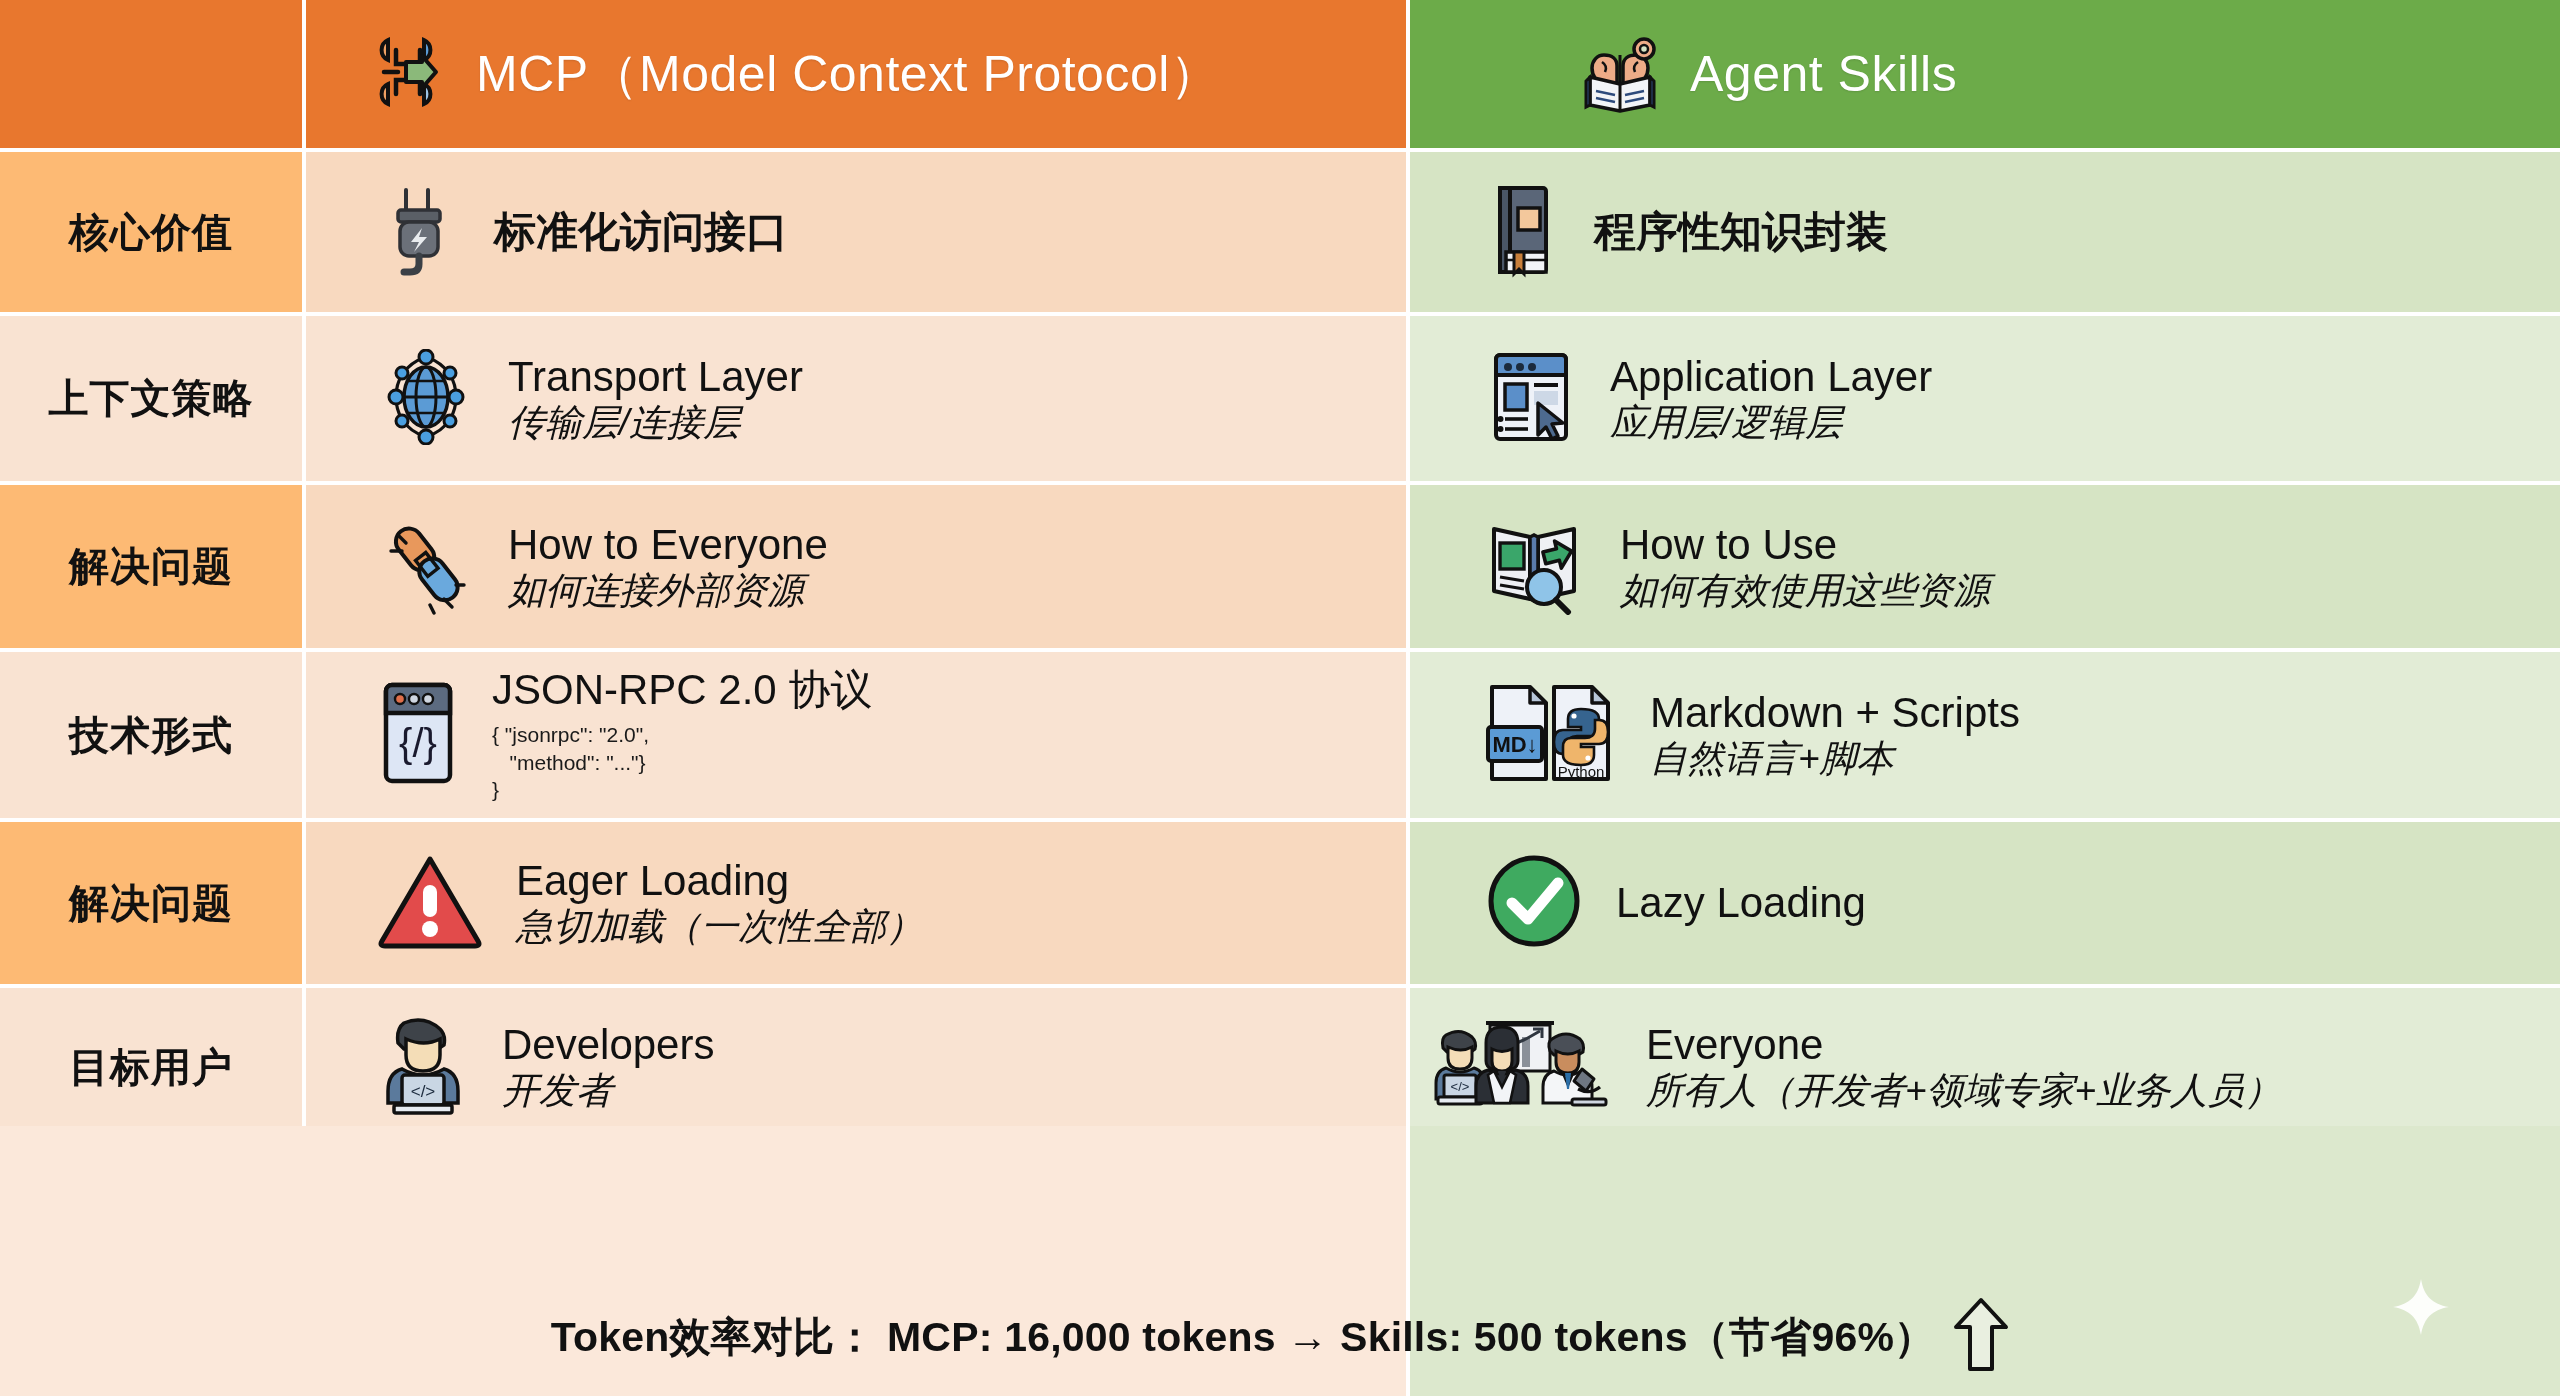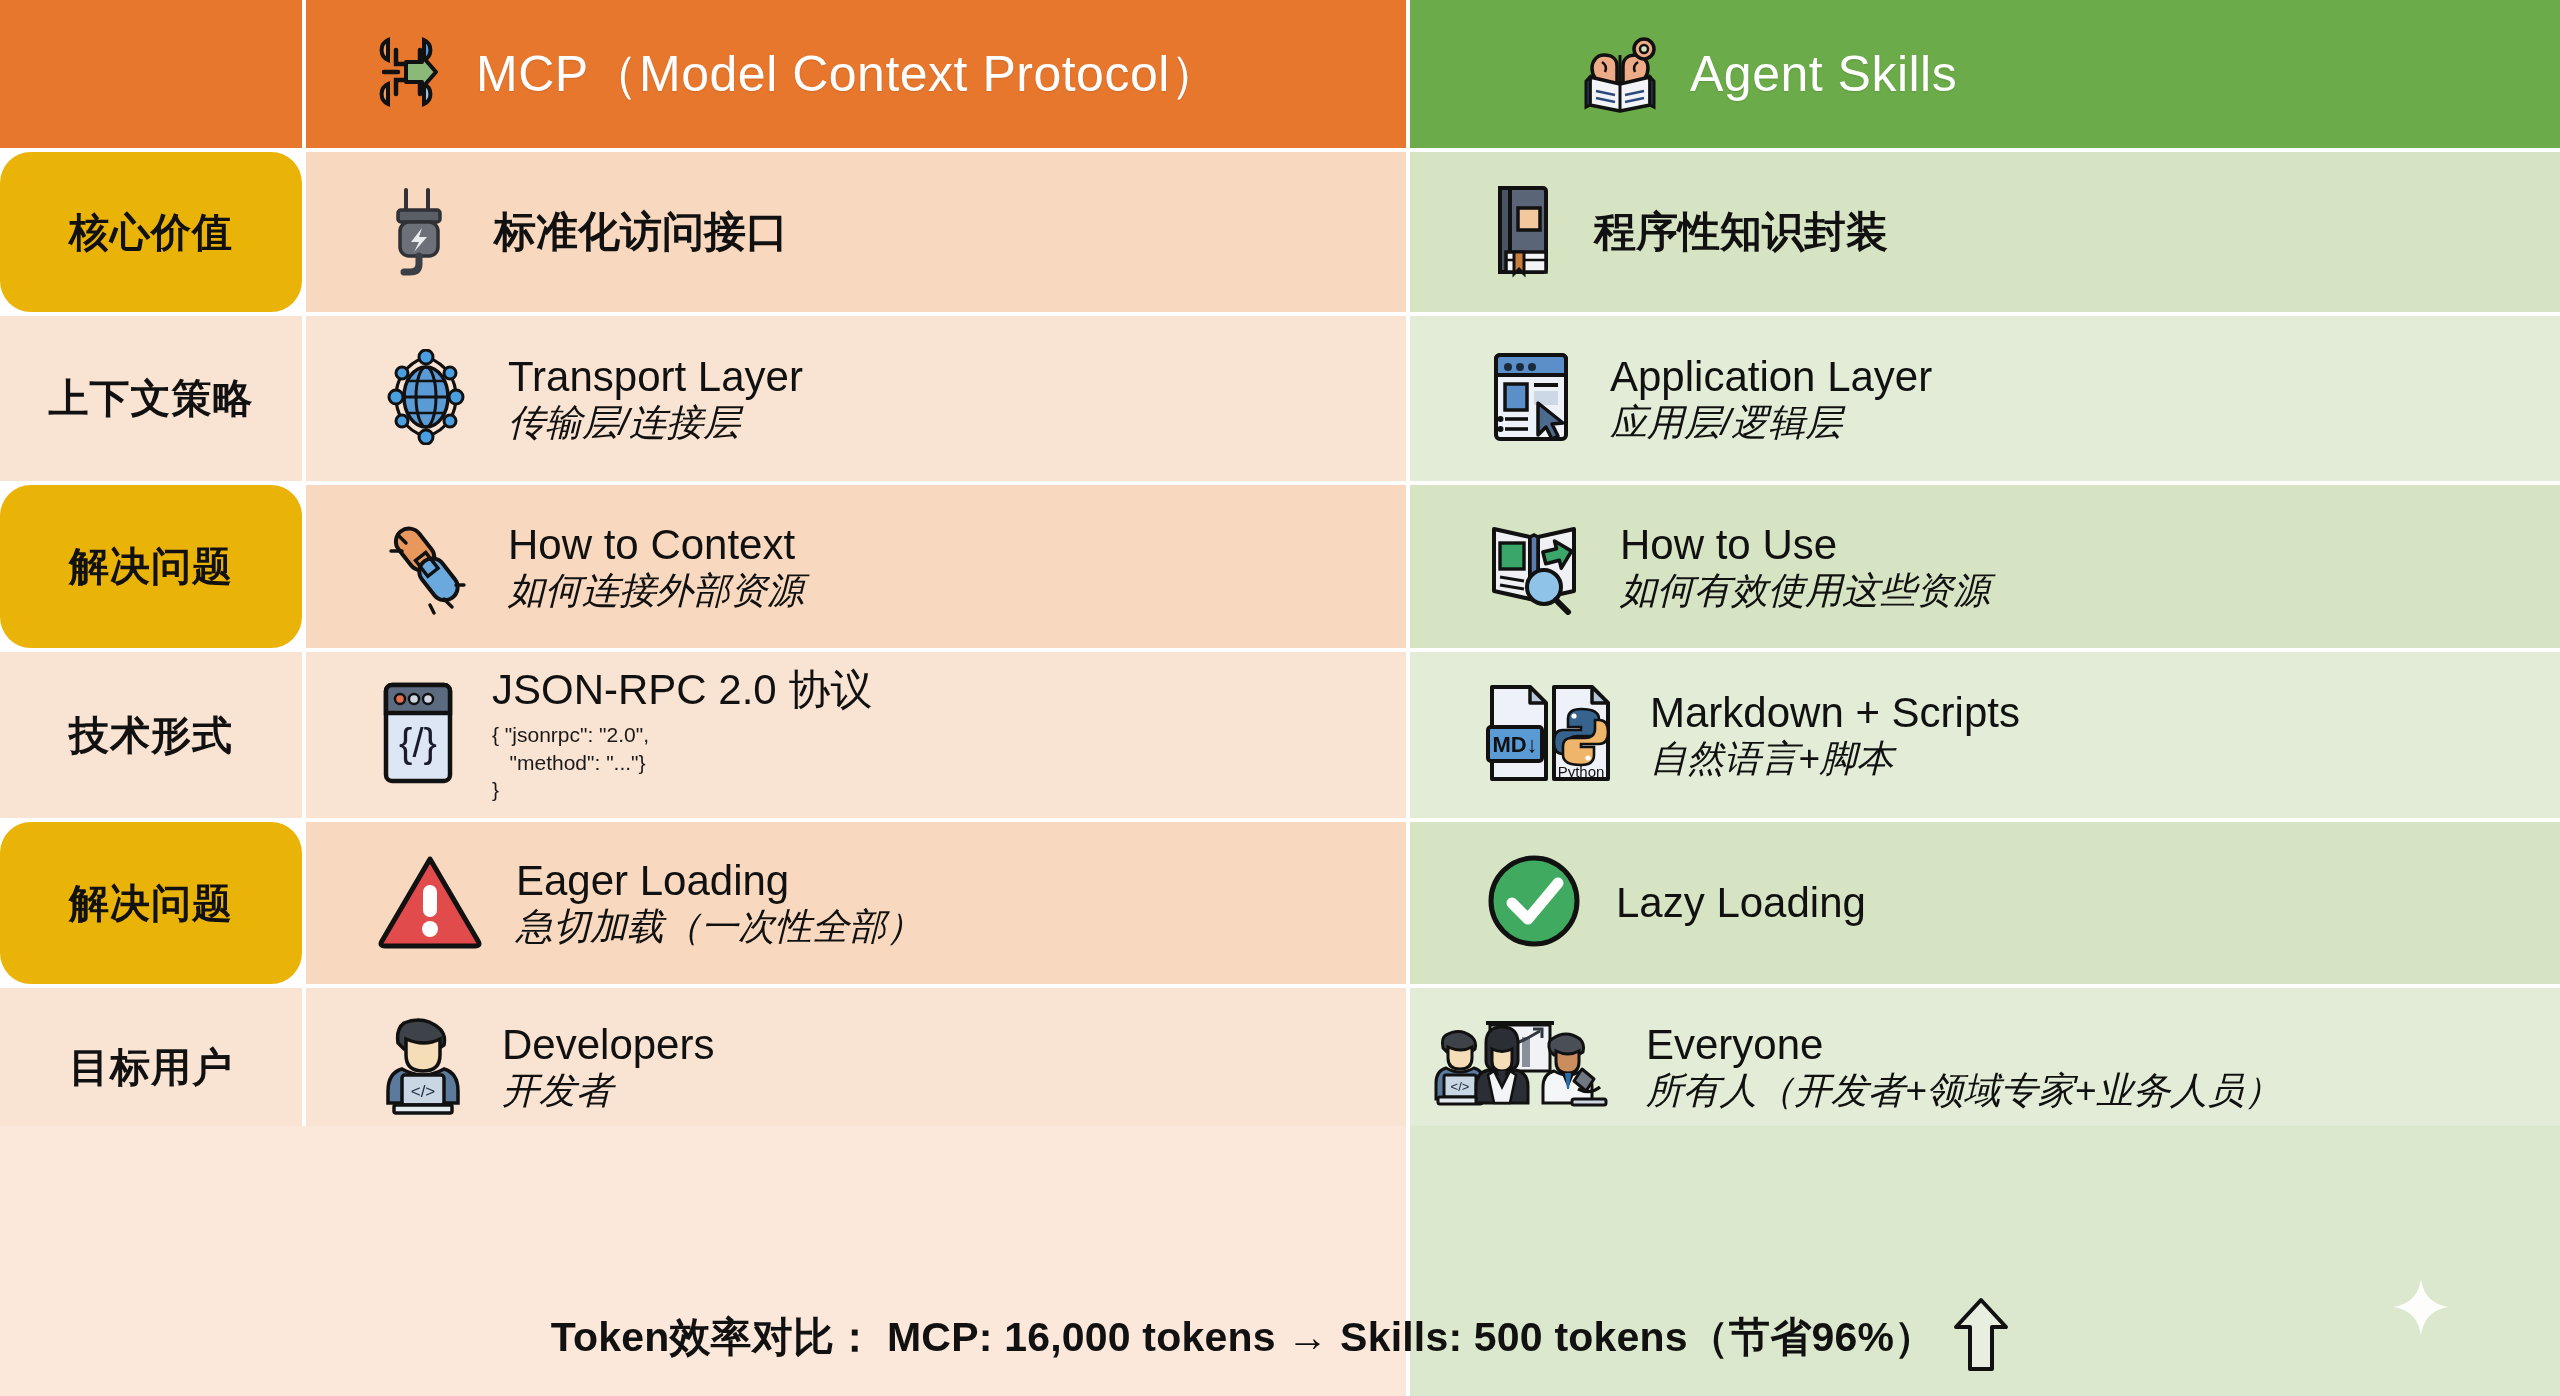--- a/index.html
+++ b/index.html
@@ -46,21 +46,21 @@
     white-space: nowrap;
     text-shadow: 0 1px 2px rgba(0,0,0,.12);
   }
 
   
   .rowlabel {
     display: flex; align-items: center; justify-content: center;
     font-size: 40px; font-weight: bold; color: #111;
     letter-spacing: 1px;
   }
-  .lab-a { background: #eab308; border-radius: 31px; }
+  .lab-a { background: #fdba74; }
   .lab-b { background: #f9e3d2; }
 
   
   .mcp-a { background: #f8d9bf; }
   .mcp-b { background: #f9e3d2; }
   
   .sk-a  { background: #d6e4c4; }
   .sk-b  { background: #e2ecd6; }
 
   .content {
@@ -291,21 +291,21 @@
             <g stroke="#111" stroke-width="3.4" stroke-linecap="round">
               <path d="M20 20 L28 28"></path>
                 <path d="M13 36 L24 36"></path>
               <path d="M78 70 L86 70"></path>
                 <path d="M66 84 L74 92"></path>
                 <path d="M52 90 L56 98"></path>
             </g>
           </svg>
         </span>
         <div class="txtwrap">
-          <div class="t-main">How to Context</div>
+          <div class="t-main">How to Everyone</div>
           <div class="t-sub">如何连接外部资源</div>
         </div>
       </div>
     </div>
     <div class="cell sk-a">
       <div class="content sk">
         <span class="ico">
           <svg width="100" height="100" viewBox="0 0 100 100">
             <path d="M8 14 L44 22 L44 84 L8 76 Z" fill="#eef0f4" stroke="#111" stroke-width="4" stroke-linejoin="round"></path>
             <path d="M88 14 L52 22 L52 84 L88 76 Z" fill="#eef0f4" stroke="#111" stroke-width="4" stroke-linejoin="round"></path>

